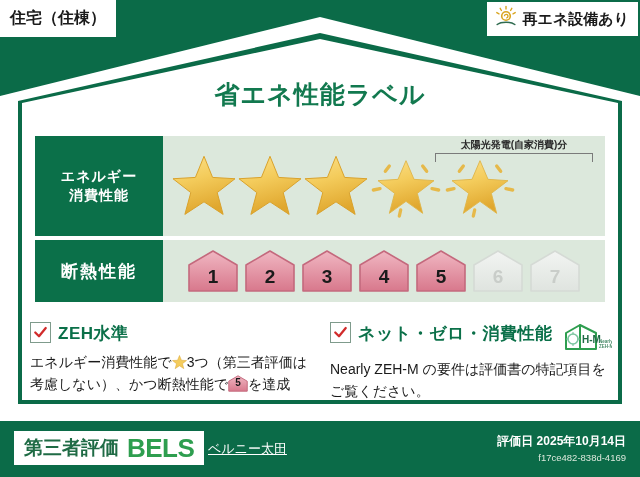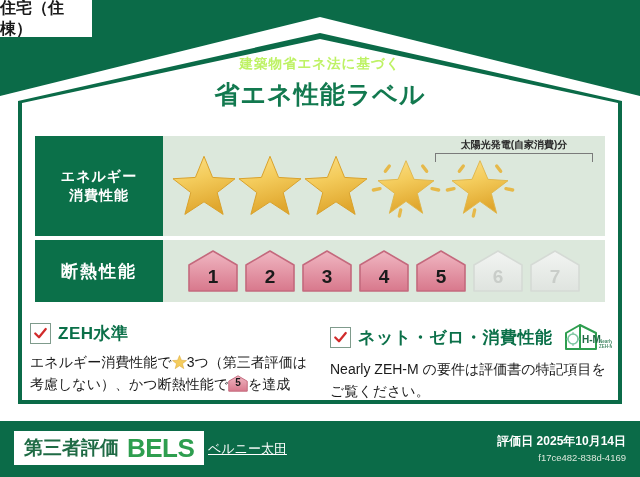--- a/index.html
+++ b/index.html
@@ -29,35 +29,35 @@
   }
   .house-white2{
     position:absolute;left:22px;top:0;width:596px;height:477px;
     background:#ffffff;
     clip-path: polygon(50% 39px, 596px 103px, 596px 400px, 0 400px, 0 103px);
     -webkit-clip-path: polygon(50% 39px, 596px 103px, 596px 400px, 0 400px, 0 103px);
   }
 
   
   .tag-housing{
-    position:absolute;left:0;top:0;width:92px;height:37px;
+    position:absolute;left:0;top:0;width:116px;height:37px;
     background:#fff;display:flex;align-items:center;justify-content:center;
     font-size:16px;font-weight:bold;color:#1a1a1a;letter-spacing:0px;
   }
   
   .tag-renew{
     position:absolute;right:2px;top:2px;height:34px;
     background:#fff;display:flex;align-items:center;gap:5px;
     padding:0 9px 0 7px;
   }
   .tag-renew .lbl{font-size:15px;font-weight:bold;color:#1a1a1a;}
 
   
   .title-wrap{position:absolute;left:0;top:55px;width:640px;text-align:center;}
-  .title-sub{font-size:13.5px;font-weight:bold;color:#bef264;letter-spacing:1px;}
+  .title-sub{font-size:13.5px;font-weight:bold;color:#ffffff;letter-spacing:1px;}
   .title-main{font-size:25px;font-weight:bold;color:#12794f;letter-spacing:1px;margin-top:5px;}
 
   
   .row{position:absolute;display:flex;align-items:stretch;}
   .row-label{
     background:#0b7049;color:#fff;display:flex;flex-direction:column;
     align-items:center;justify-content:center;font-weight:bold;
   }
   .row-energy{left:35px;top:136px;width:570px;height:100px;}
   .row-energy .row-label{width:128px;font-size:14px;line-height:1.35;letter-spacing:1px;}
@@ -96,21 +96,21 @@
   .badge span{
     position:relative;z-index:2;font-size:19px;font-weight:bold;
     color:#1a1a1a;padding-bottom:5px;
   }
   .badge.off span{color:#c9cdc9;}
 
   
   .col{position:absolute;top:322px;}
   .col-left{left:30px;width:290px;}
   .col-right{left:330px;width:285px;}
-  .col-head{display:flex;align-items:center;gap:7px;margin-bottom:7px;}
+  .col-head{display:flex;gap:7px;margin-bottom:7px;}
   .chk{
     width:19px;height:19px;border:1.5px solid #7f9b8c;background:#fff;
     display:flex;align-items:center;justify-content:center;flex:0 0 auto;
   }
   .chk svg{width:15px;height:15px;display:block;}
   .col-title{font-size:17px;font-weight:bold;color:#0b7049;letter-spacing:0.5px;}
   .col-body{font-size:14px;color:#1a1a1a;line-height:1.55;letter-spacing:0px;}
   .inline-star{display:inline-block;width:15px;height:15px;vertical-align:-2px;}
   .inline-badge{
     display:inline-block;width:20px;height:17px;vertical-align:-3px;position:relative;
@@ -147,20 +147,37 @@
 <div id="label">
 
   <div class="house-white"></div>
   <div class="house-green-inner"></div>
   <div class="house-white2"></div>
 
   <div class="tag-housing">
     <span>住宅（住棟）</span>
   </div>
 
+  <div class="tag-renew">
+    <span>
+      <svg width="24" height="24" viewBox="0 0 24 24">
+        <g stroke="#d9a520" stroke-width="1.4" stroke-linecap="round" fill="none">
+          <line x1="12" y1="1.5" x2="12" y2="4"></line>
+          <line x1="6.2" y1="3.3" x2="7.4" y2="5.5"></line>
+          <line x1="17.8" y1="3.3" x2="16.6" y2="5.5"></line>
+          <line x1="2.8" y1="7.6" x2="5" y2="8.8"></line>
+          <line x1="21.2" y1="7.6" x2="19" y2="8.8"></line>
+        </g>
+        <circle cx="12" cy="11" r="4.3" fill="none" stroke="#d9a520" stroke-width="1.6"></circle>
+        <path d="M10.4 11.2 a1.8 1.8 0 1 1 1.9 1.8" fill="none" stroke="#d9a520" stroke-width="1.4"></path>
+        <path d="M3.2 19.5 C7 16.4 17 16.4 20.8 19.5" fill="none" stroke="#2f6b4f" stroke-width="1.5" stroke-linecap="round"></path>
+      </svg>
+    </span>
+    <span class="lbl">再エネ設備あり</span>
+  </div>
 
   <div class="title-wrap">
     <div class="title-sub">建築物省エネ法に基づく</div>
     <div class="title-main">省エネ性能ラベル</div>
   </div>
 
   <div class="row row-energy">
     <div class="row-label">
       <span>エネルギー</span>
       <span>消費性能</span>

